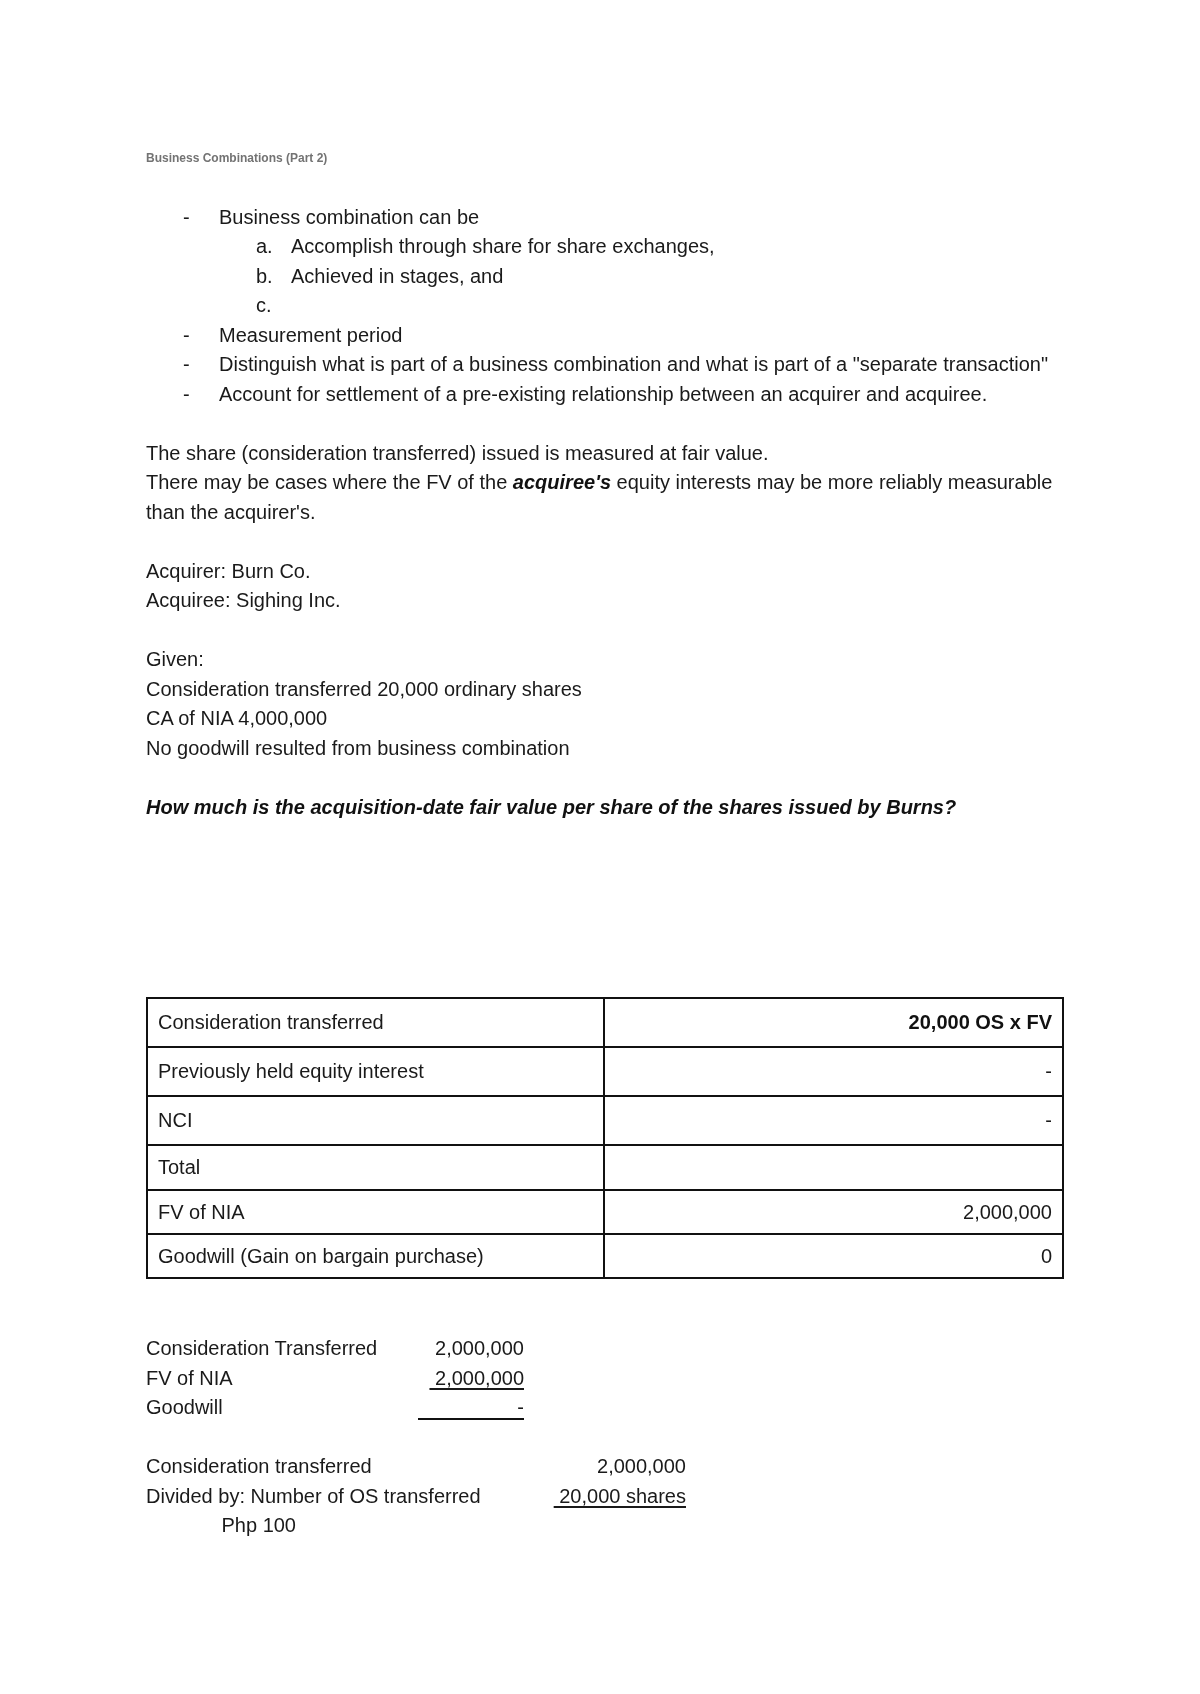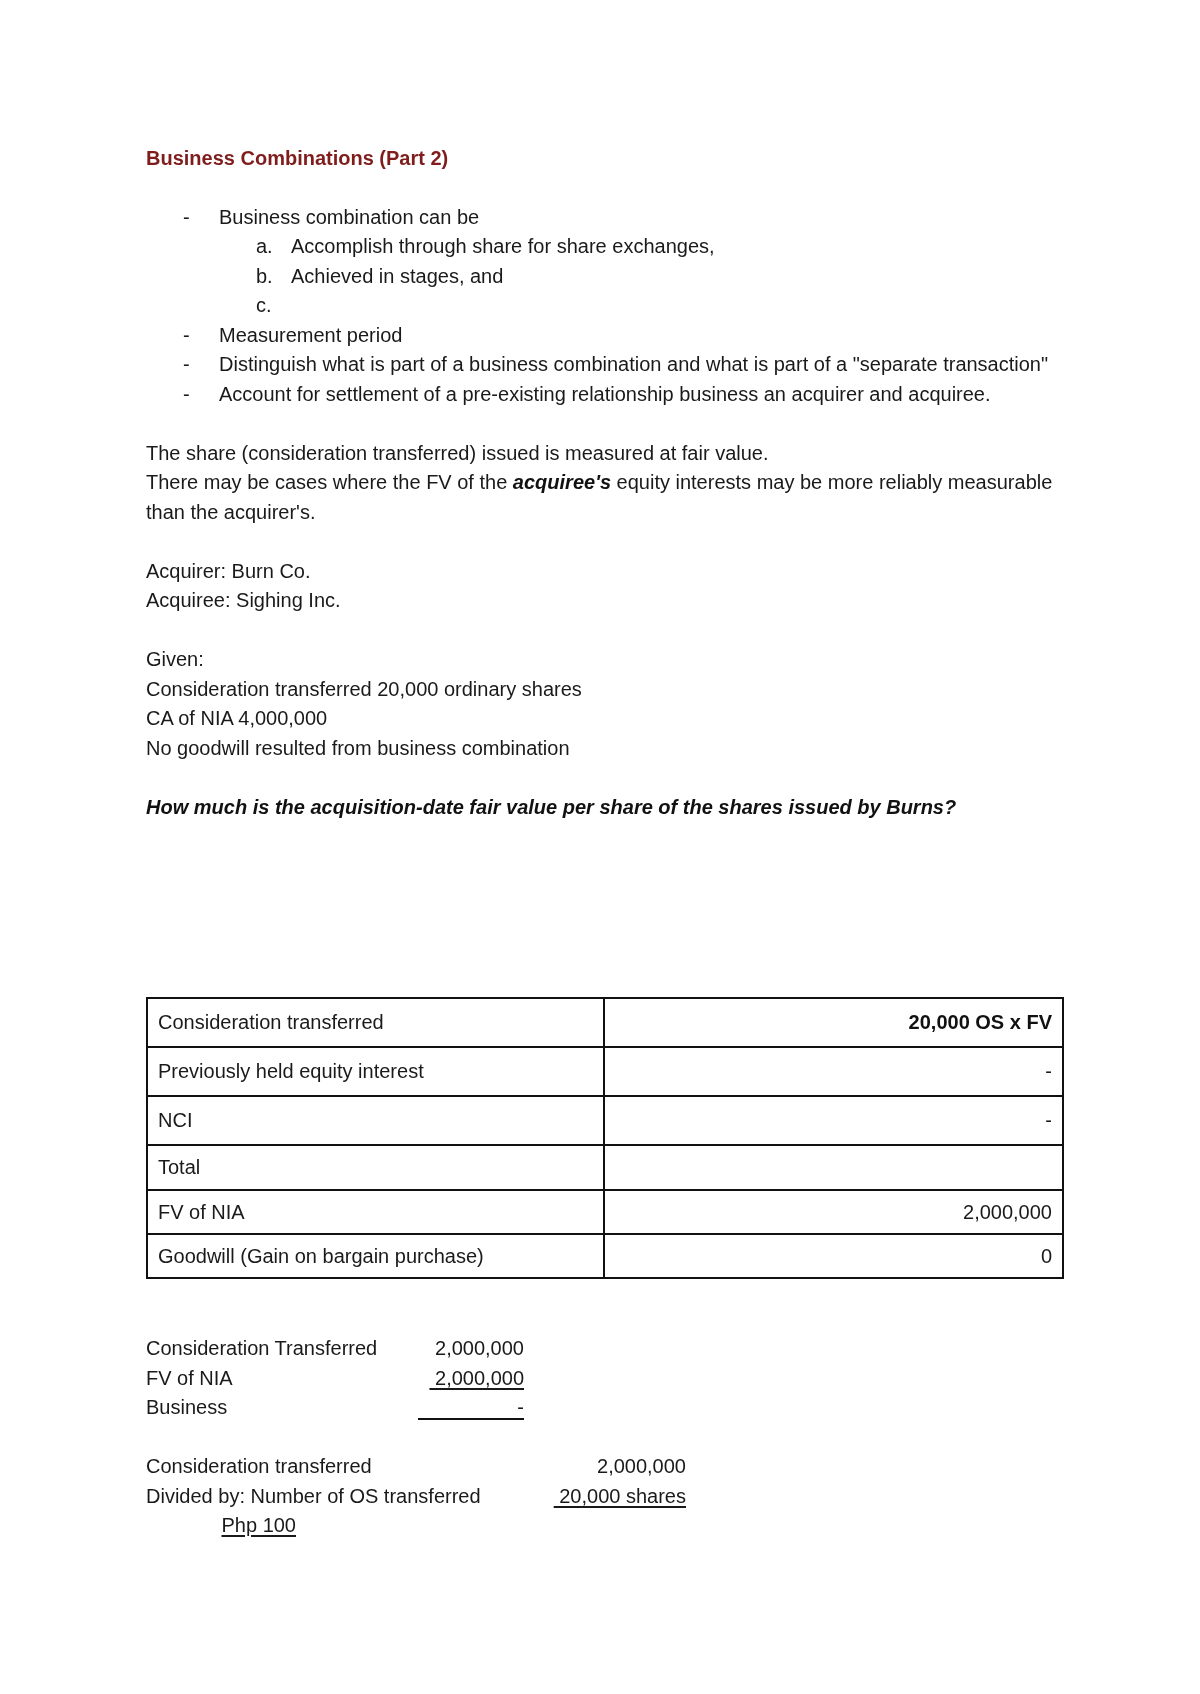--- a/index.html
+++ b/index.html
@@ -21,23 +21,23 @@
       left: 146px;
       top: 144px;
       width: 920px;
     }
     .line {
       line-height: 29.5px;
       white-space: nowrap;
     }
     .title {
       font-weight: bold;
-      font-size: 20px;
+      font-size: 12px;
       line-height: 29px;
-      color: #7f1d1d;
+      color: #737373;
     }
     .blank { height: 29.5px; }
     .dash-item {
       position: relative;
       padding-left: 73px;
       line-height: 29.5px;
     }
     .dash-item .dash {
       position: absolute;
       left: 37px;
@@ -95,21 +95,20 @@
     .s2 .val { width: 150px; text-align: right; }
     .ul { text-decoration: underline; text-underline-offset: 3px; }
     .ul-blank {
       display: inline-block;
       width: 106px;
       border-bottom: 2px solid #111;
       text-align: right;
       line-height: 22px;
     }
     .ul-thick {
-      text-decoration: underline;
       text-decoration-thickness: 2px;
       text-underline-offset: 3px;
     }
   </style>
 </head>
 <body>
 
 <div class="page">
   <div class="title">Business Combinations (Part 2)</div>
   <div class="blank"></div>
@@ -134,21 +133,21 @@
   <div class="dash-item">
     <span class="dash">-</span>
     <span>Measurement period</span>
   </div>
   <div class="dash-item wrap">
     <span class="dash">-</span>
     <span>Distinguish what is part of a business combination and what is part of a "separate transaction"</span>
   </div>
   <div class="dash-item wrap">
     <span class="dash">-</span>
-    <span>Account for settlement of a pre-existing relationship business an acquirer and acquiree.</span>
+    <span>Account for settlement of a pre-existing relationship between an acquirer and acquiree.</span>
   </div>
   <div class="blank"></div>
 
   <div class="line">The share (consideration transferred) issued is measured at fair value.</div>
   <div class="line wrap"><span>There may be cases where the FV of the </span><span class="bold-italic">acquiree's</span><span> equity interests may be more reliably measurable than the acquirer's.</span></div>
   <div class="blank"></div>
 
   <div class="line">Acquirer: Burn Co.</div>
   <div class="line">Acquiree: Sighing Inc.</div>
   <div class="blank"></div>
@@ -194,21 +193,21 @@
 <div class="summary s1" style="top:1334px;">
   <div class="row">
     <span class="lbl">Consideration Transferred</span>
     <span class="val">2,000,000</span>
   </div>
   <div class="row">
     <span class="lbl">FV of NIA</span>
     <span class="val"><span class="ul" style="white-space:pre"> 2,000,000</span></span>
   </div>
   <div class="row">
-    <span class="lbl">Business</span>
+    <span class="lbl">Goodwill</span>
     <span class="val"><span class="ul-blank">-</span></span>
   </div>
 </div>
 
 <div class="summary s2" style="top:1452px;">
   <div class="row">
     <span class="lbl">Consideration transferred</span>
     <span class="val">2,000,000</span>
   </div>
   <div class="row">

